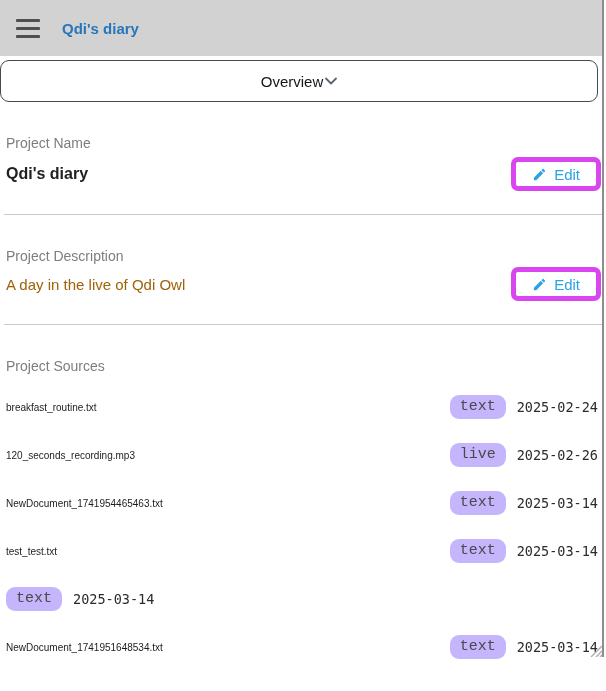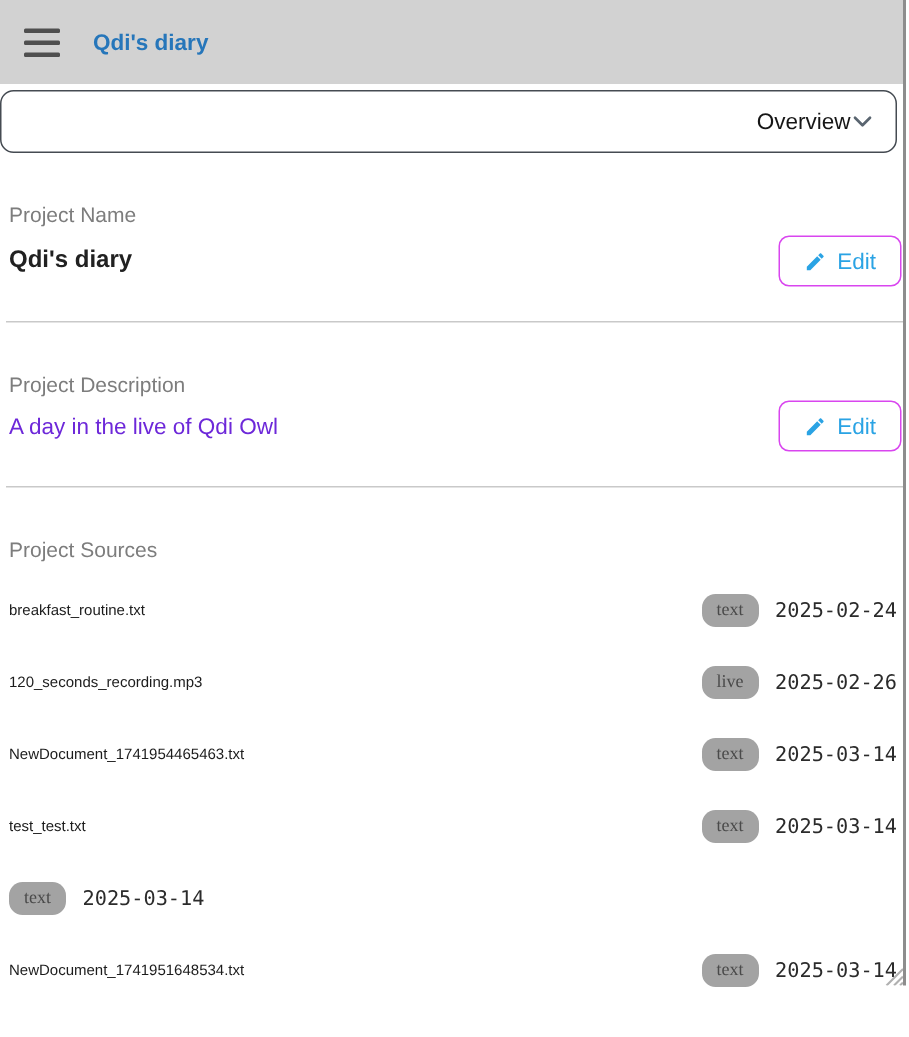--- a/index.html
+++ b/index.html
@@ -22,56 +22,56 @@
     padding: 0 16px; gap: 22px;
   }
   .hamburger { width: 24px; display: flex; flex-direction: column; gap: 5px; cursor: pointer; }
   .hamburger span { display: block; height: 3px; background: #4f4f4f; border-radius: 1px; }
   .app-title { font-size: 15px; font-weight: bold; color: #2676ba; }
   
   .view-select {
     margin: 4px 4px 0 0; height: 40px;
     border: 1px solid #454b52; border-radius: 9px;
     background: #fff; display: flex; align-items: center;
-    justify-content: flex-end; padding: 0 14px 0 16px;
+    justify-content: center; padding: 0 14px 0 16px;
     cursor: pointer;
   }
   .view-select .value { font-size: 15px; color: #161616; }
   .chevron { width: 16px; height: 16px; }
   
   .content { padding: 0 0 0 6px; }
   .field-label { color: #7d7d7d; font-size: 14px; margin-top: 33px; }
   .field-row {
     display: flex; justify-content: space-between; align-items: center;
     margin-top: 6px; padding-right: 1px;
   }
   .field-value-bold { font-size: 16px; font-weight: bold; color: #212121; }
-  .field-value { font-size: 15px; color: #6d28d9; }
+  .field-value { font-size: 15px; color: #a16207; }
   .edit-btn {
     display: flex; align-items: center; gap: 7px;
     background: #ffffff; color: #2aa3e4;
-    border: 1px solid #d946ef; border-radius: 7px;
+    border: 5px solid #d946ef; border-radius: 7px;
     height: 34px; padding: 0 16px;
     font-size: 15px; font-family: "Liberation Sans", sans-serif;
     cursor: pointer; flex: none;
   }
   .edit-btn svg { width: 15px; height: 15px; fill: #2aa3e4; }
   .divider { border: none; border-top: 1px solid #c9c9c9; margin: 23px 0 0 -2px; }
   
   .sources-list { margin-top: 9px; }
   .source-row {
     display: flex; justify-content: space-between; align-items: center;
     height: 48px; padding-right: 4px; cursor: pointer;
   }
   .source-name { font-size: 10px; color: #1c1c1c; }
   .source-meta { display: flex; align-items: center; gap: 11px; }
   .type-badge {
-    background: #a3a3a3; color: #4a4a4a;
-    font-family: Liberation Serif, serif;
-    font-size: 12px; padding: 3px 10px 4px 10px; border-radius: 9px;
+    background: #c4b5fd; color: #4a4a4a;
+    font-family: Liberation Mono, monospace;
+    font-size: 15px; padding: 3px 10px 4px 10px; border-radius: 9px;
   }
   .source-date {
     font-family: "DejaVu Sans Mono", monospace;
     font-size: 13.5px; color: #2b2b2b; text-align: right;
   }
   
   .resize-grip {
     position: absolute; right: 0; bottom: 0; width: 13px; height: 13px;
     cursor: nwse-resize;
   }

